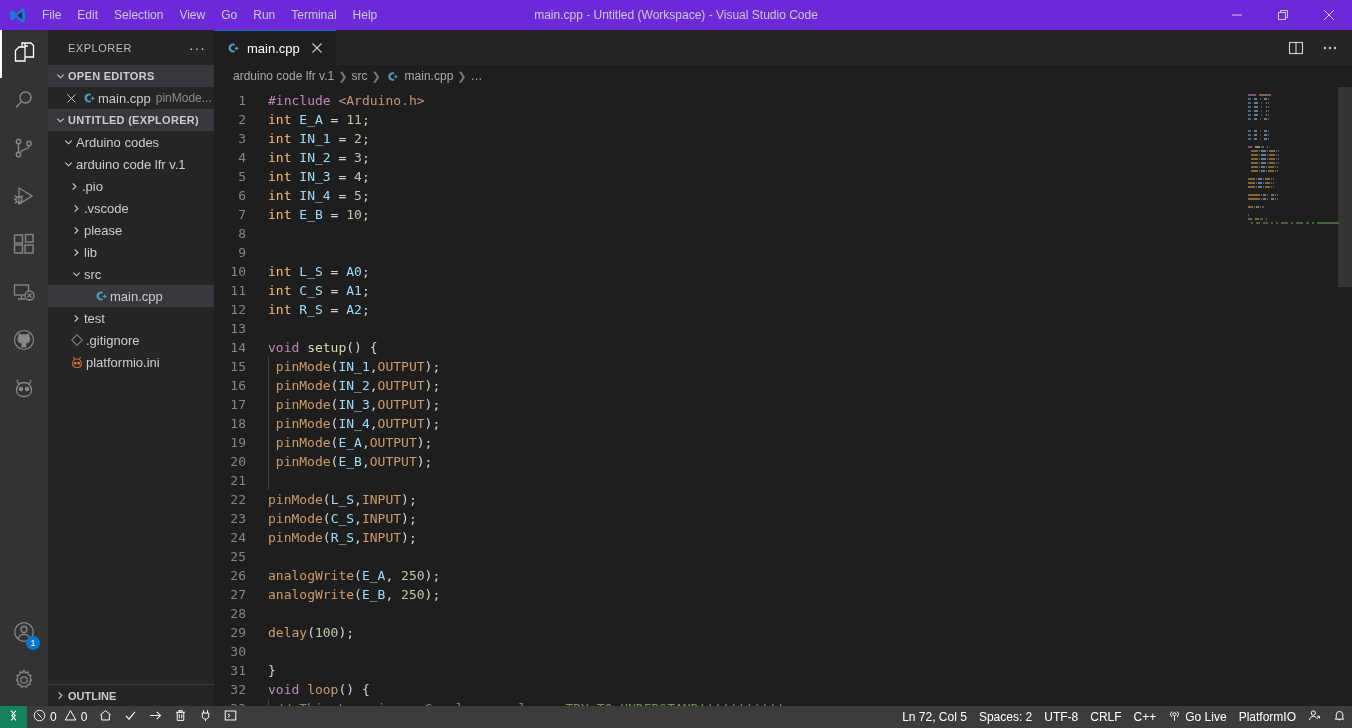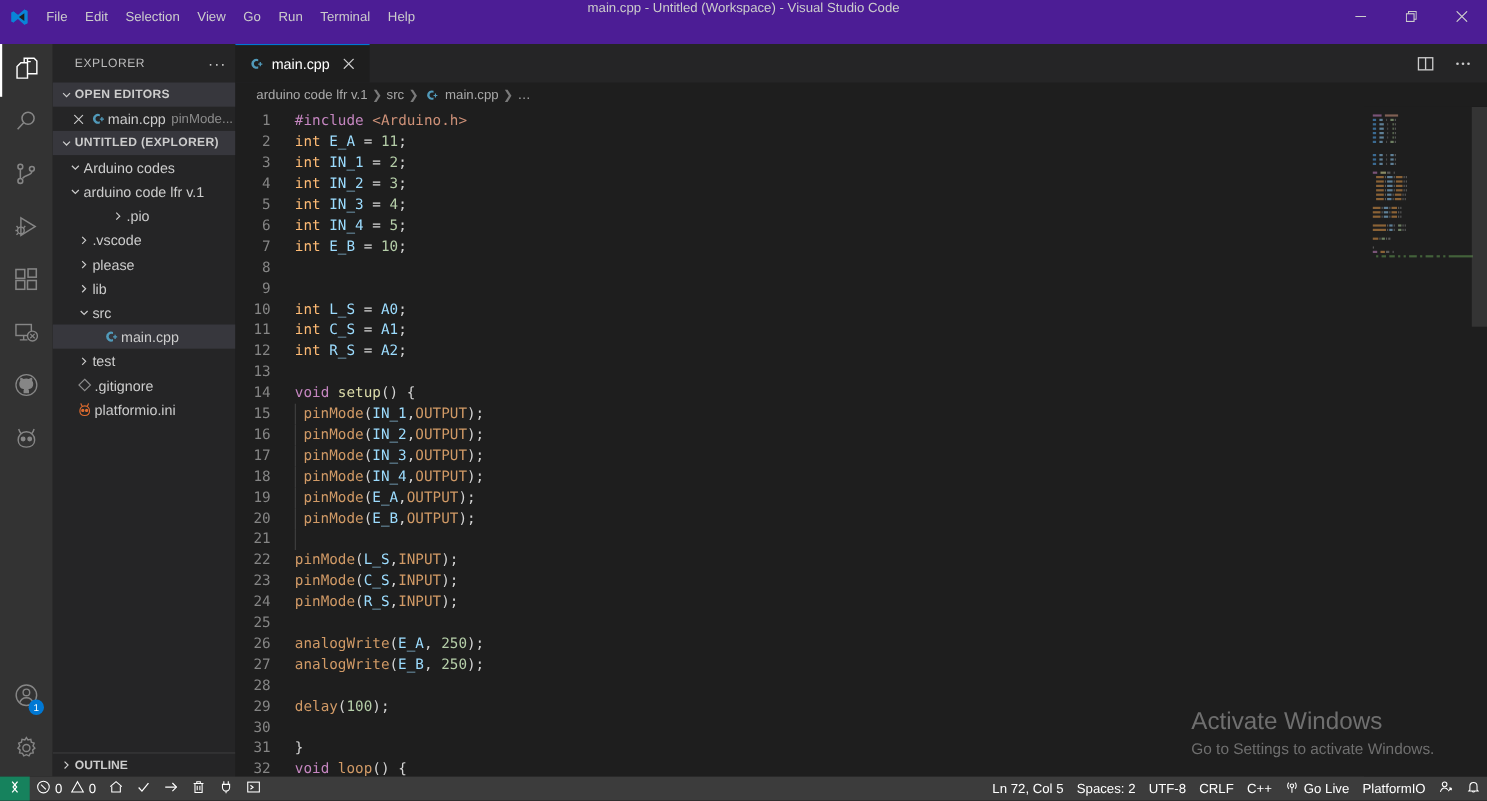--- a/index.html
+++ b/index.html
@@ -7,21 +7,21 @@
     width: 1352px; height: 728px;
     background: #1e1e1e;
     font-family: "Liberation Sans", sans-serif;
     overflow: hidden;
     color: #cccccc;
   }
   body { display: flex; flex-direction: column; }
 
   
   .titlebar {
-    height: 40px; background: #4c1d95; display: flex; align-items: flex-start;
+    height: 30px; background: #6d28d9; display: flex; align-items: center;
     flex: none; position: relative; user-select: none;
   }
   .vscode-logo { width: 34px; height: 30px; display: flex; align-items: center; justify-content: center; }
   .vscode-logo svg { width: 17px; height: 17px; }
   .menu { display: flex; align-items: center; height: 30px; }
   .menu-item {
     font-size: 12px; color: #cccccc; padding: 0 8px; line-height: 30px;
     height: 30px; cursor: default; white-space: nowrap;
   }
   .title-center {
@@ -376,21 +376,21 @@
           <span class="tree-label">Arduino codes</span>
         </div>
         <div class="tree-row" style="padding-left: 12px;">
           <span class="chev">
             <svg viewBox="0 0 10 10" fill="none" stroke="currentColor" stroke-width="1.2">
               <path d="M1.5 3 L5 6.5 L8.5 3"></path>
             </svg>
           </span>
           <span class="tree-label">arduino code lfr v.1</span>
         </div>
-        <div class="tree-row" style="padding-left: 11px; margin-left: 40px;">
+        <div class="tree-row" style="padding-left: 18px;">
           <span class="chev">
             <svg viewBox="0 0 10 10" fill="none" stroke="currentColor" stroke-width="1.2">
               <path d="M3 1.5 L6.5 5 L3 8.5"></path>
             </svg>
           </span>
           <span class="tree-label">.pio</span>
         </div>
         <div class="tree-row" style="padding-left: 20px;">
           <span class="chev">
             <svg viewBox="0 0 10 10" fill="none" stroke="currentColor" stroke-width="1.2">
@@ -819,24 +819,20 @@
             <div class="mm-blk" style="width: 1.05px; background: transparent;"></div>
             <div class="mm-blk" style="width: 6.3px; background: rgb(67, 97, 58);"></div>
             <div class="mm-blk" style="width: 1.05px; background: transparent;"></div>
             <div class="mm-blk" style="width: 3.15px; background: rgb(67, 97, 58);"></div>
             <div class="mm-blk" style="width: 1.05px; background: transparent;"></div>
             <div class="mm-blk" style="width: 2.1px; background: rgb(67, 97, 58);"></div>
             <div class="mm-blk" style="width: 1.05px; background: transparent;"></div>
             <div class="mm-blk" style="width: 22.05px; background: rgb(67, 97, 58);"></div>
           </div>
         </div>
-      <div class="watermark">
-        <div class="wm-title">Activate Windows</div>
-        <div class="wm-sub">Go to Settings to activate Windows.</div>
-      </div>
     </div>
   </div>
 </div>
 
 <div class="statusbar">
   <div class="sb-remote">
     <span>
       <svg viewBox="0 0 16 16" fill="none" stroke="currentColor" stroke-width="1.4">
         <path d="M11 2 L6 8 L11 14"></path>
           <path d="M5 2 L10 8 L5 14"></path>

